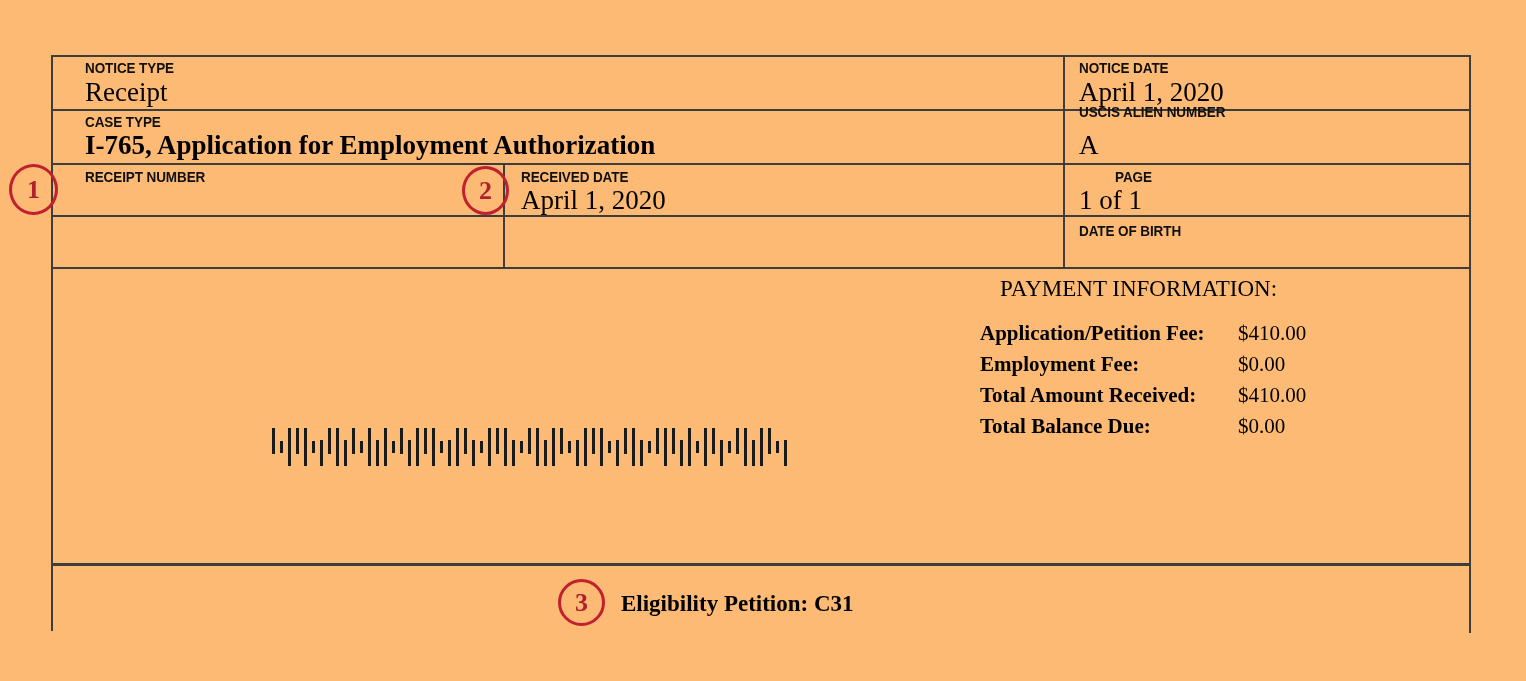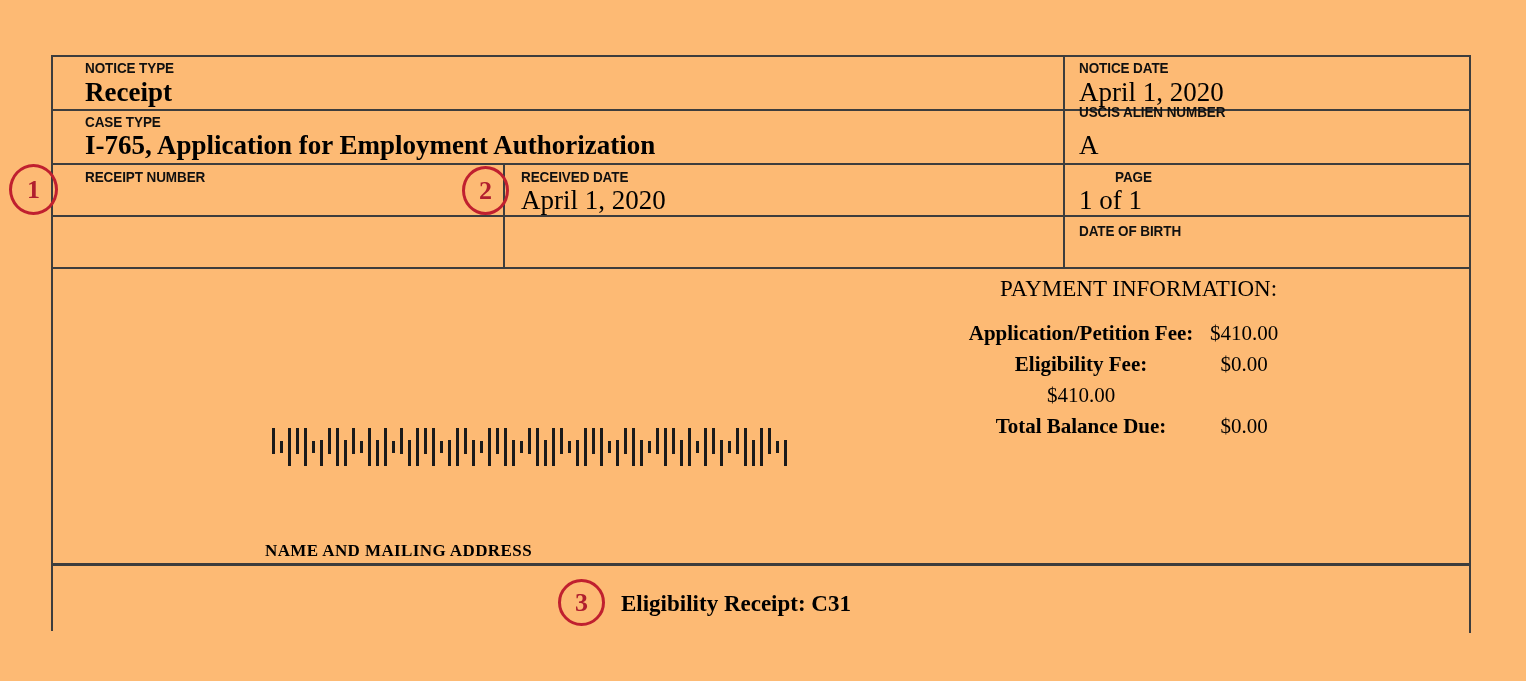--- a/index.html
+++ b/index.html
@@ -11,21 +11,21 @@
   .vline{width:2px;}
   
   .lbl{position:absolute;font-family:"Liberation Sans",sans-serif;font-weight:700;
        font-size:15px;line-height:16px;color:#101010;white-space:nowrap;}
   .lbl span{display:inline-block;transform:scaleX(.9);transform-origin:left center;letter-spacing:-.1px;}
   
   .val{position:absolute;font-family:"Liberation Serif",serif;font-size:27px;line-height:30px;
        color:#000;white-space:nowrap;}
   
   .pay-title{position:absolute;left:1000px;top:276px;font-size:23px;white-space:nowrap;}
-  .pay-rows{position:absolute;left:952px;top:321px;text-align:center;}
+  .pay-rows{position:absolute;left:980px;top:321px;}
   .pay-row{display:grid;grid-template-columns:258px auto;height:31px;font-size:21px;white-space:nowrap;}
   .pay-row .pl{font-weight:700;}
   
   .barcode{position:absolute;left:272px;top:428px;height:38px;display:flex;align-items:flex-start;}
   .bar{width:3px;margin-right:5px;background:#1a1a1a;position:relative;}
   .bar.F{height:38px;margin-top:0;}
   .bar.A{height:26px;margin-top:0;}
   .bar.D{height:26px;margin-top:12px;}
   .bar.T{height:12px;margin-top:13px;}
   
@@ -52,21 +52,21 @@
   <div class="hline" style="left:51px;top:163px;width:1420px;"></div>
   <div class="hline" style="left:51px;top:215px;width:1420px;"></div>
   <div class="hline" style="left:51px;top:267px;width:1420px;"></div>
   <div class="vline" style="left:51px;top:55px;height:576px;"></div>
   <div class="vline" style="left:1469px;top:55px;height:578px;"></div>
   <div class="vline" style="left:1063px;top:55px;height:212px;"></div>
   <div class="vline" style="left:503px;top:163px;height:104px;"></div>
   <div class="hline sep" style="left:51px;top:563px;width:1420px;height:3px;"></div>
 
   <div class="lbl" style="left:85px;top:60px;"><span>NOTICE TYPE</span></div>
-  <div class="val" style="left:85px;top:77px;font-weight:bold;">Receipt</div>
+  <div class="val" style="left:85px;top:77px;">Receipt</div>
   <div class="lbl" style="left:1079px;top:60px;"><span>NOTICE DATE</span></div>
   <div class="val" style="left:1079px;top:77px;">April 1, 2020</div>
 
   <div class="lbl" style="left:85px;top:114px;"><span>CASE TYPE</span></div>
   <div class="val" style="left:85px;top:130px;font-weight:bold;">I-765, Application for Employment Authorization</div>
   <div class="lbl" style="left:1079px;top:104px;"><span>USCIS ALIEN NUMBER</span></div>
   <div class="val" style="left:1079px;top:130px;">A</div>
 
   <div class="lbl" style="left:85px;top:169px;"><span>RECEIPT NUMBER</span></div>
   <div class="val" style="left:85px;top:185px;"></div>
@@ -78,24 +78,25 @@
   <div class="lbl" style="left:1079px;top:223px;"><span>DATE OF BIRTH</span></div>
   <div class="val" style="left:1079px;top:239px;"></div>
 
   <div class="pay-title">PAYMENT INFORMATION:</div>
   <div class="pay-rows">
     <div class="pay-row">
       <div class="pl">Application/Petition Fee:</div>
       <div class="pv">$410.00</div>
     </div>
     <div class="pay-row">
-      <div class="pl">Eligibility Fee:</div>
+      <div class="pl">Employment Fee:</div>
       <div class="pv">$0.00</div>
     </div>
     <div class="pay-row">
+      <div class="pl">Total Amount Received:</div>
       <div class="pv">$410.00</div>
     </div>
     <div class="pay-row">
       <div class="pl">Total Balance Due:</div>
       <div class="pv">$0.00</div>
     </div>
   </div>
 
   <div class="barcode">
       <div class="bar A"></div>
@@ -158,23 +159,22 @@
       <div class="bar T"></div>
       <div class="bar A"></div>
       <div class="bar F"></div>
       <div class="bar D"></div>
       <div class="bar F"></div>
       <div class="bar A"></div>
       <div class="bar T"></div>
       <div class="bar D"></div>
     </div>
 
-  <div class="name-addr">NAME AND MAILING ADDRESS</div>
 
-  <div class="eligibility">Eligibility Receipt: C31</div>
+  <div class="eligibility">Eligibility Petition: C31</div>
 
   <div class="ann ann-1">
       <span>1</span>
     </div>
   <div class="ann ann-2">
       <span>2</span>
     </div>
   <div class="ann ann-3">
       <span>3</span>
     </div>

